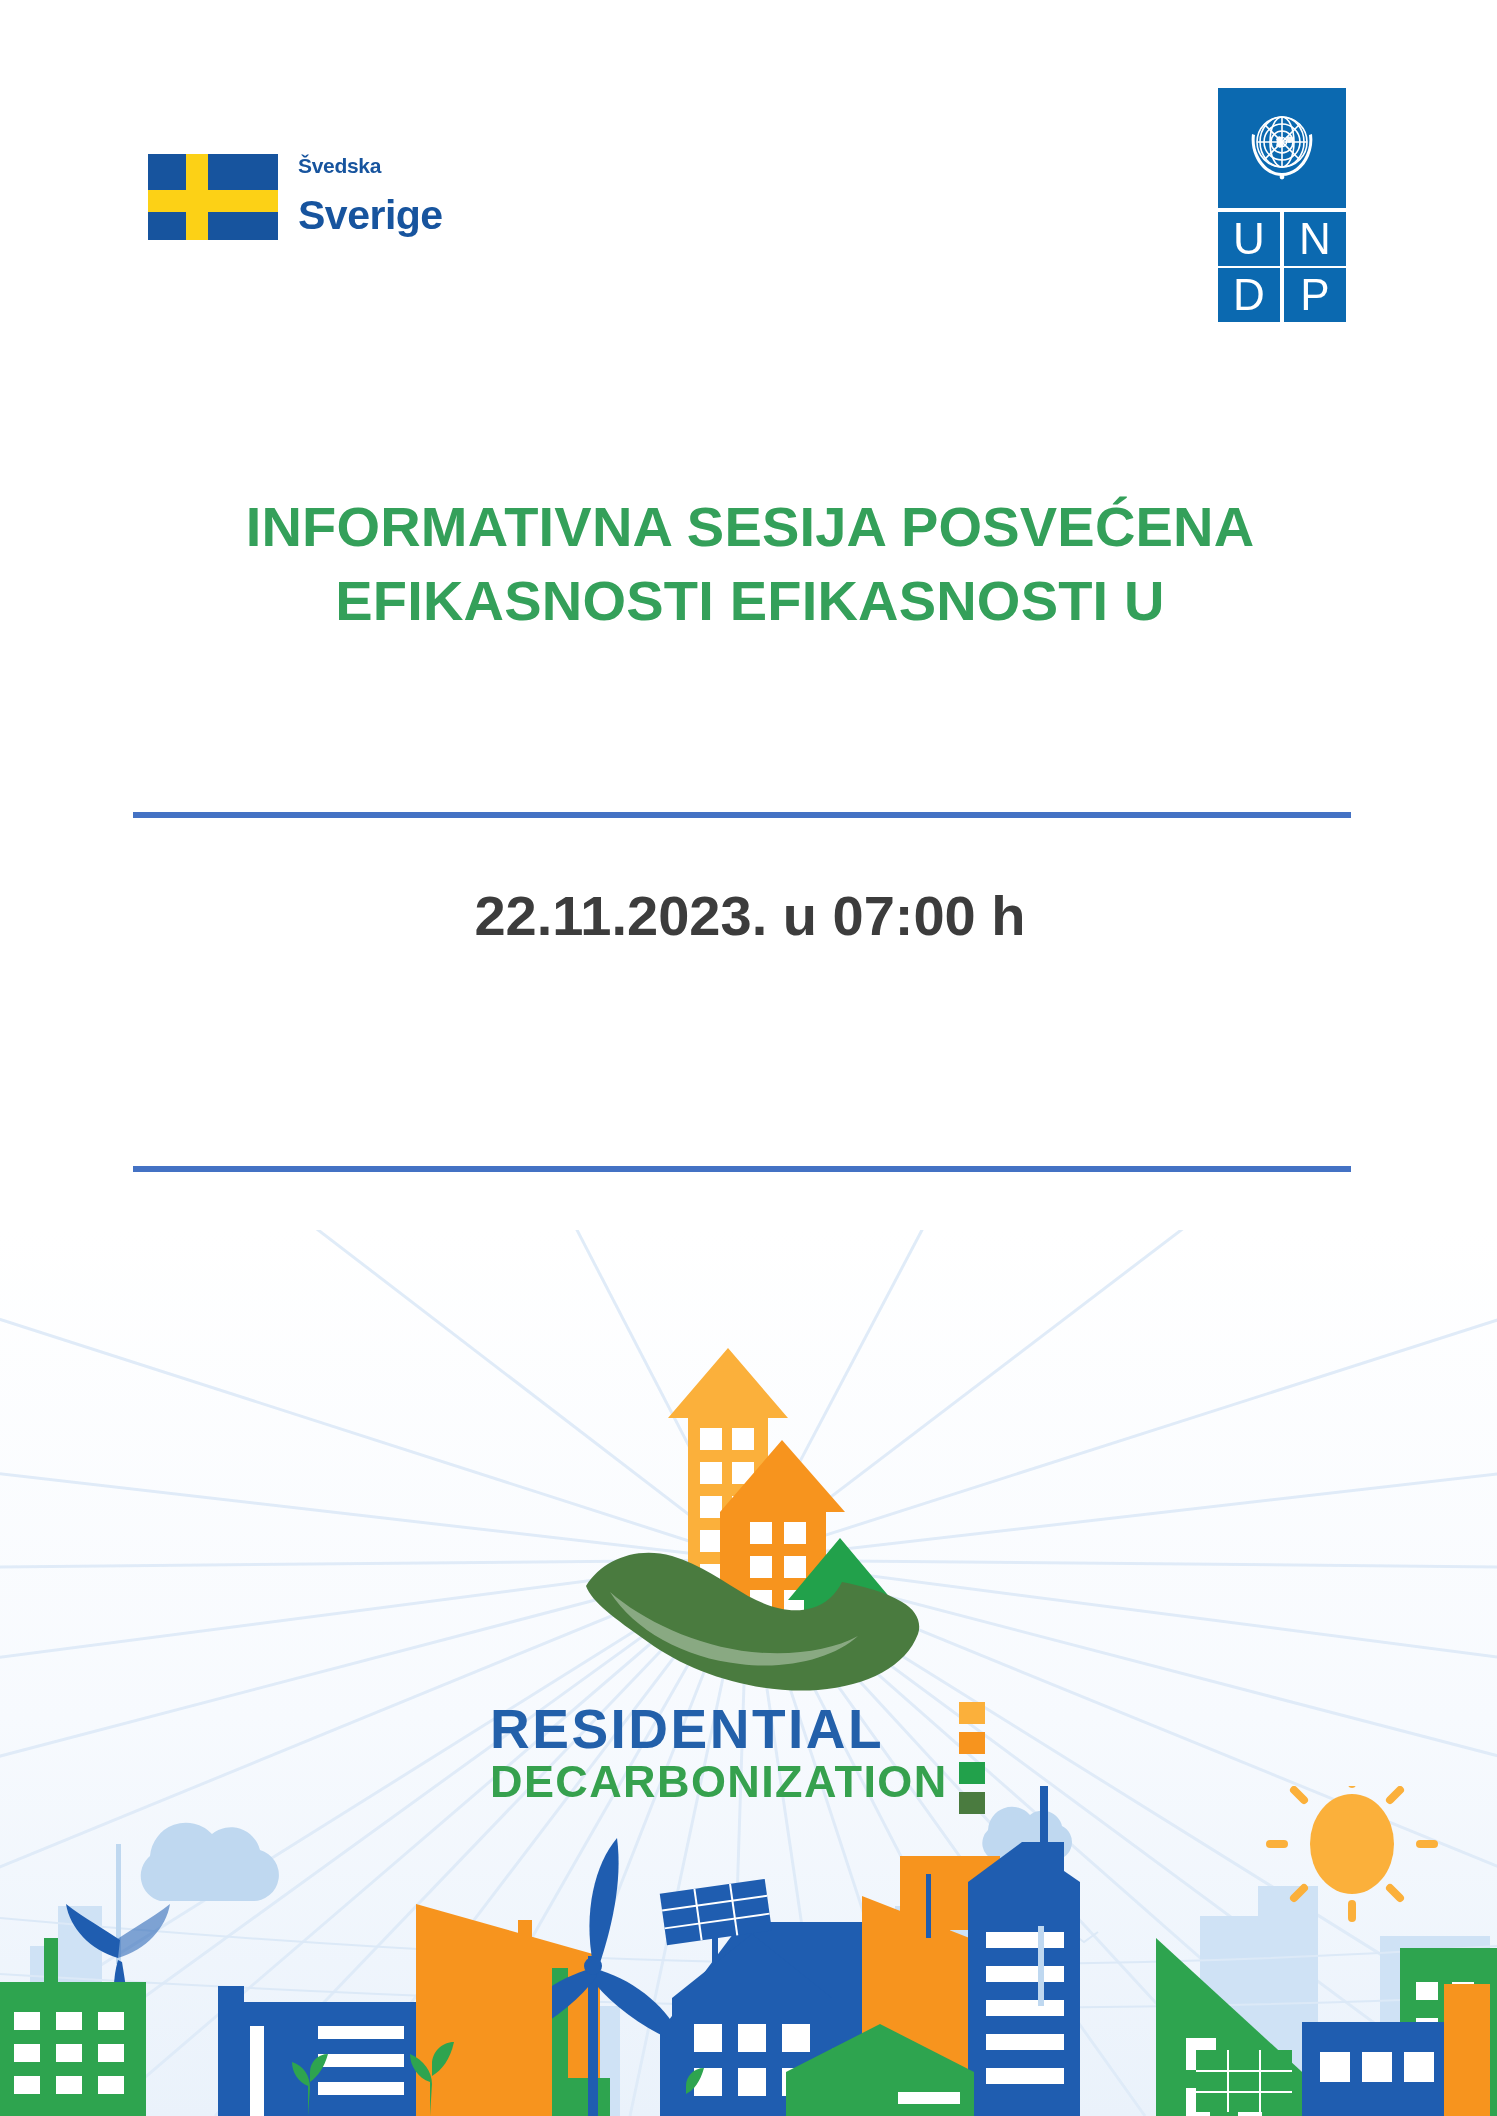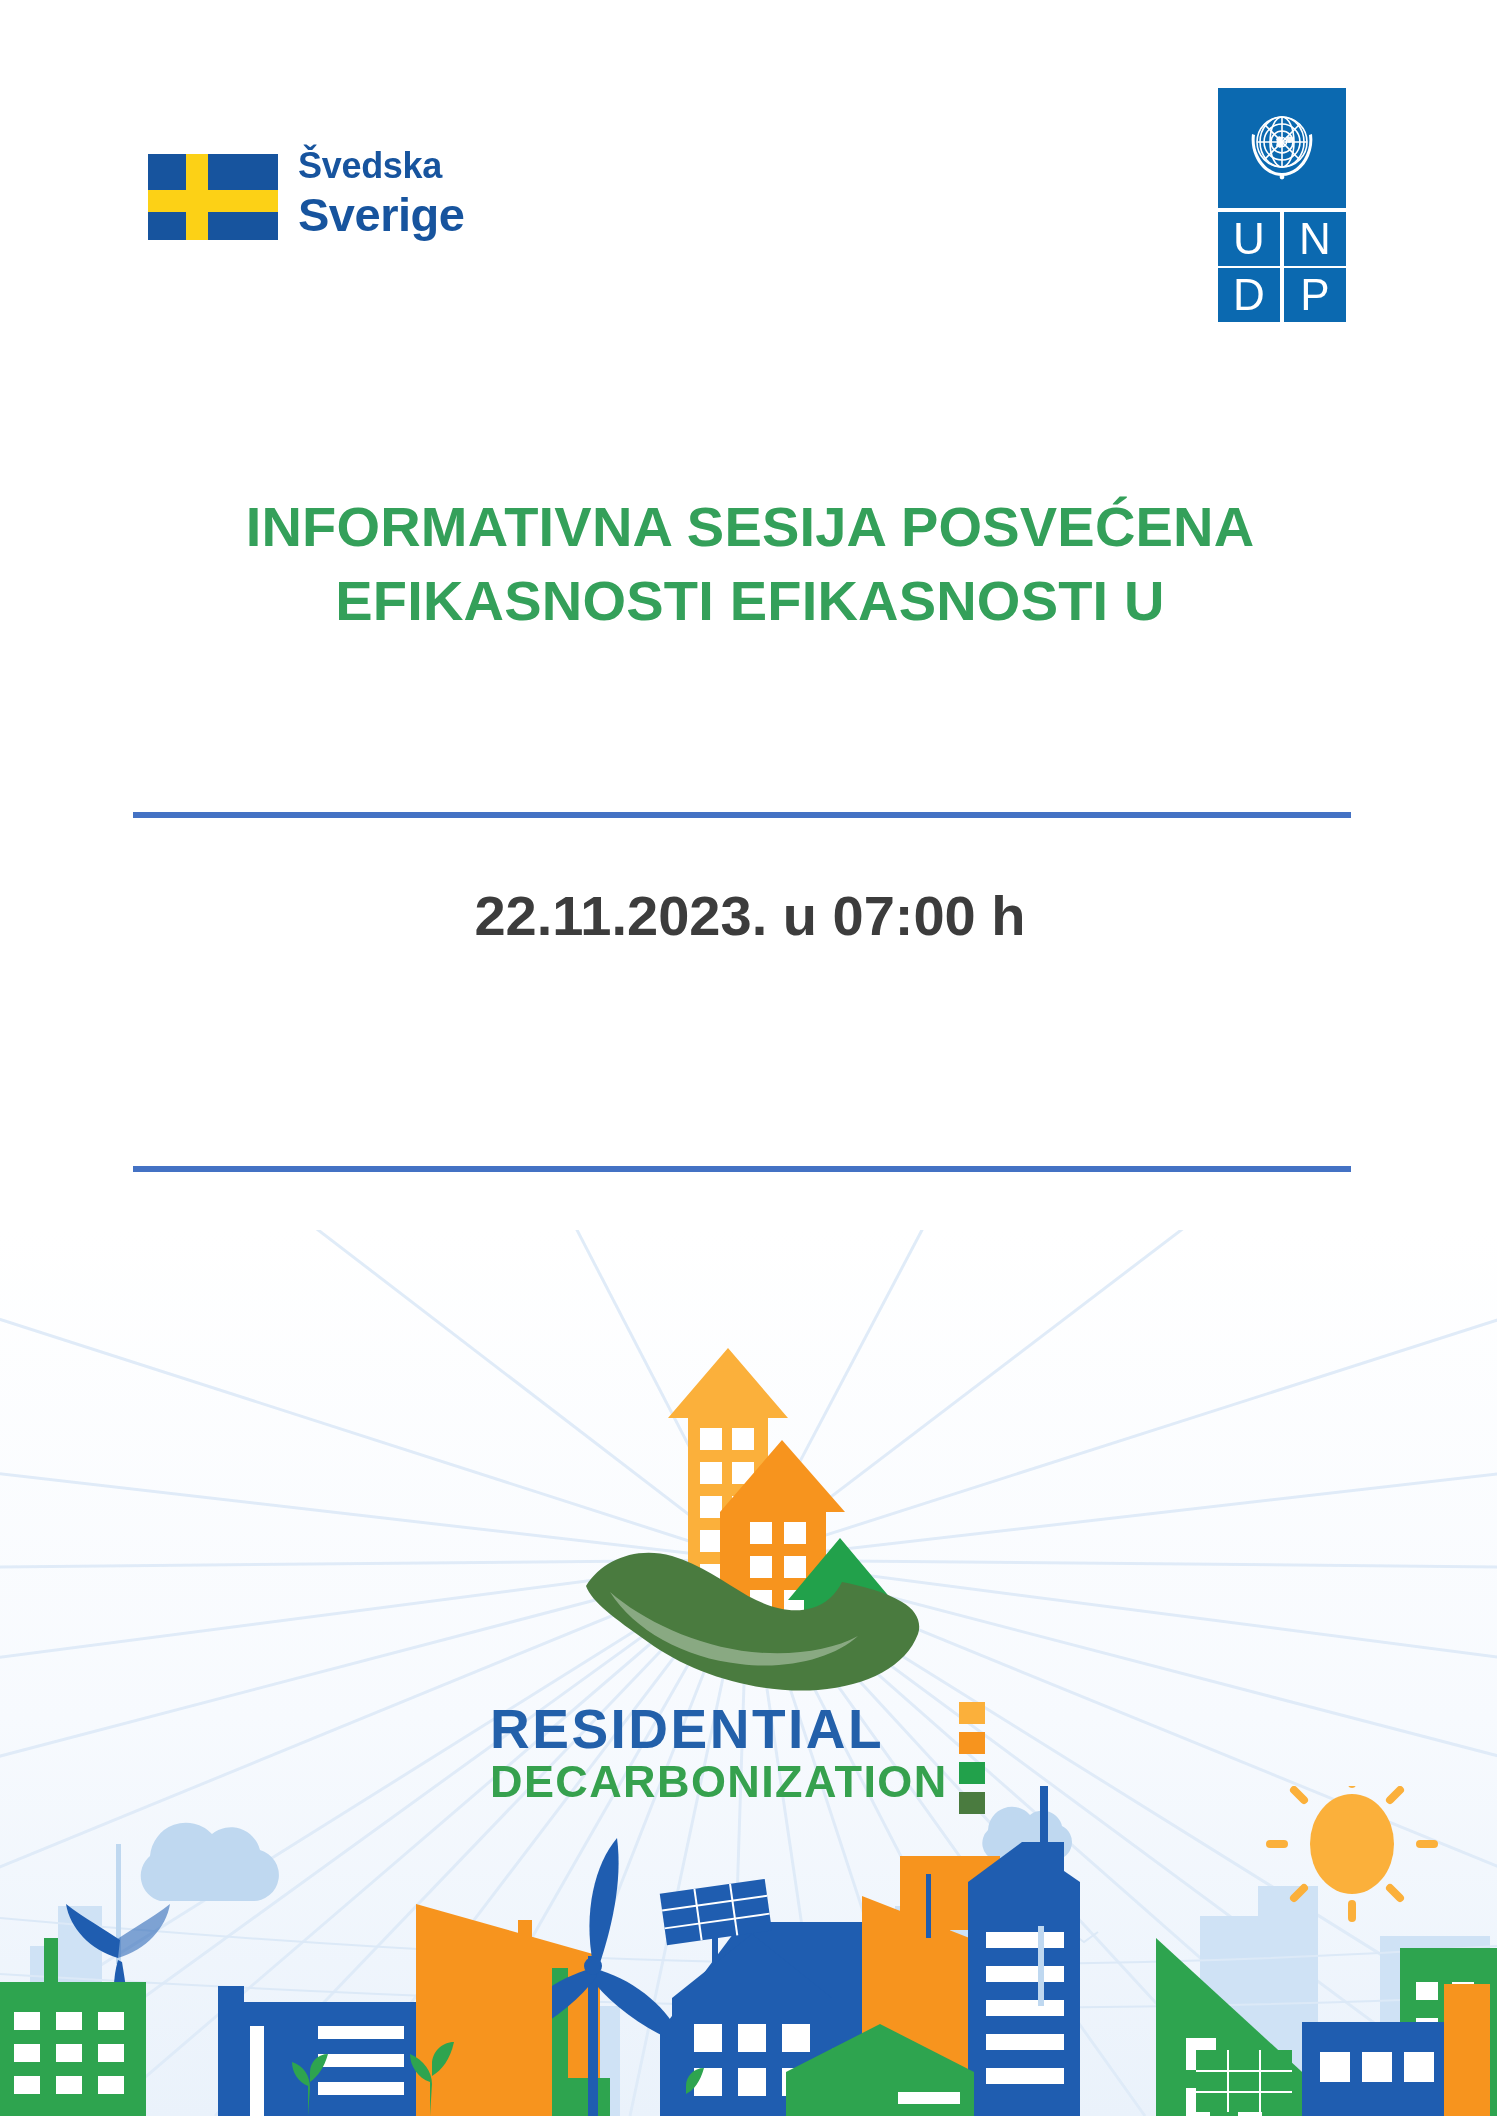--- a/index.html
+++ b/index.html
@@ -50,27 +50,27 @@
     height: 22px;
     background: #FCD116;
   }
   #sweden-wordmark {
     position: absolute;
     left: 150px;
     top: 0;
     color: #17549E;
   }
   #sweden-wordmark .sw-small {
-    font-size: 36px;
+    font-size: 21px;
     font-weight: 700;
     line-height: 36px;
     letter-spacing: -0.3px;
   }
   #sweden-wordmark .sw-large {
-    font-size: 47px;
+    font-size: 41px;
     font-weight: 700;
     line-height: 54px;
     letter-spacing: -0.5px;
     margin-top: 4px;
   }
 
   #undp-logo {
     position: absolute;
     left: 1218px;
     top: 88px;

